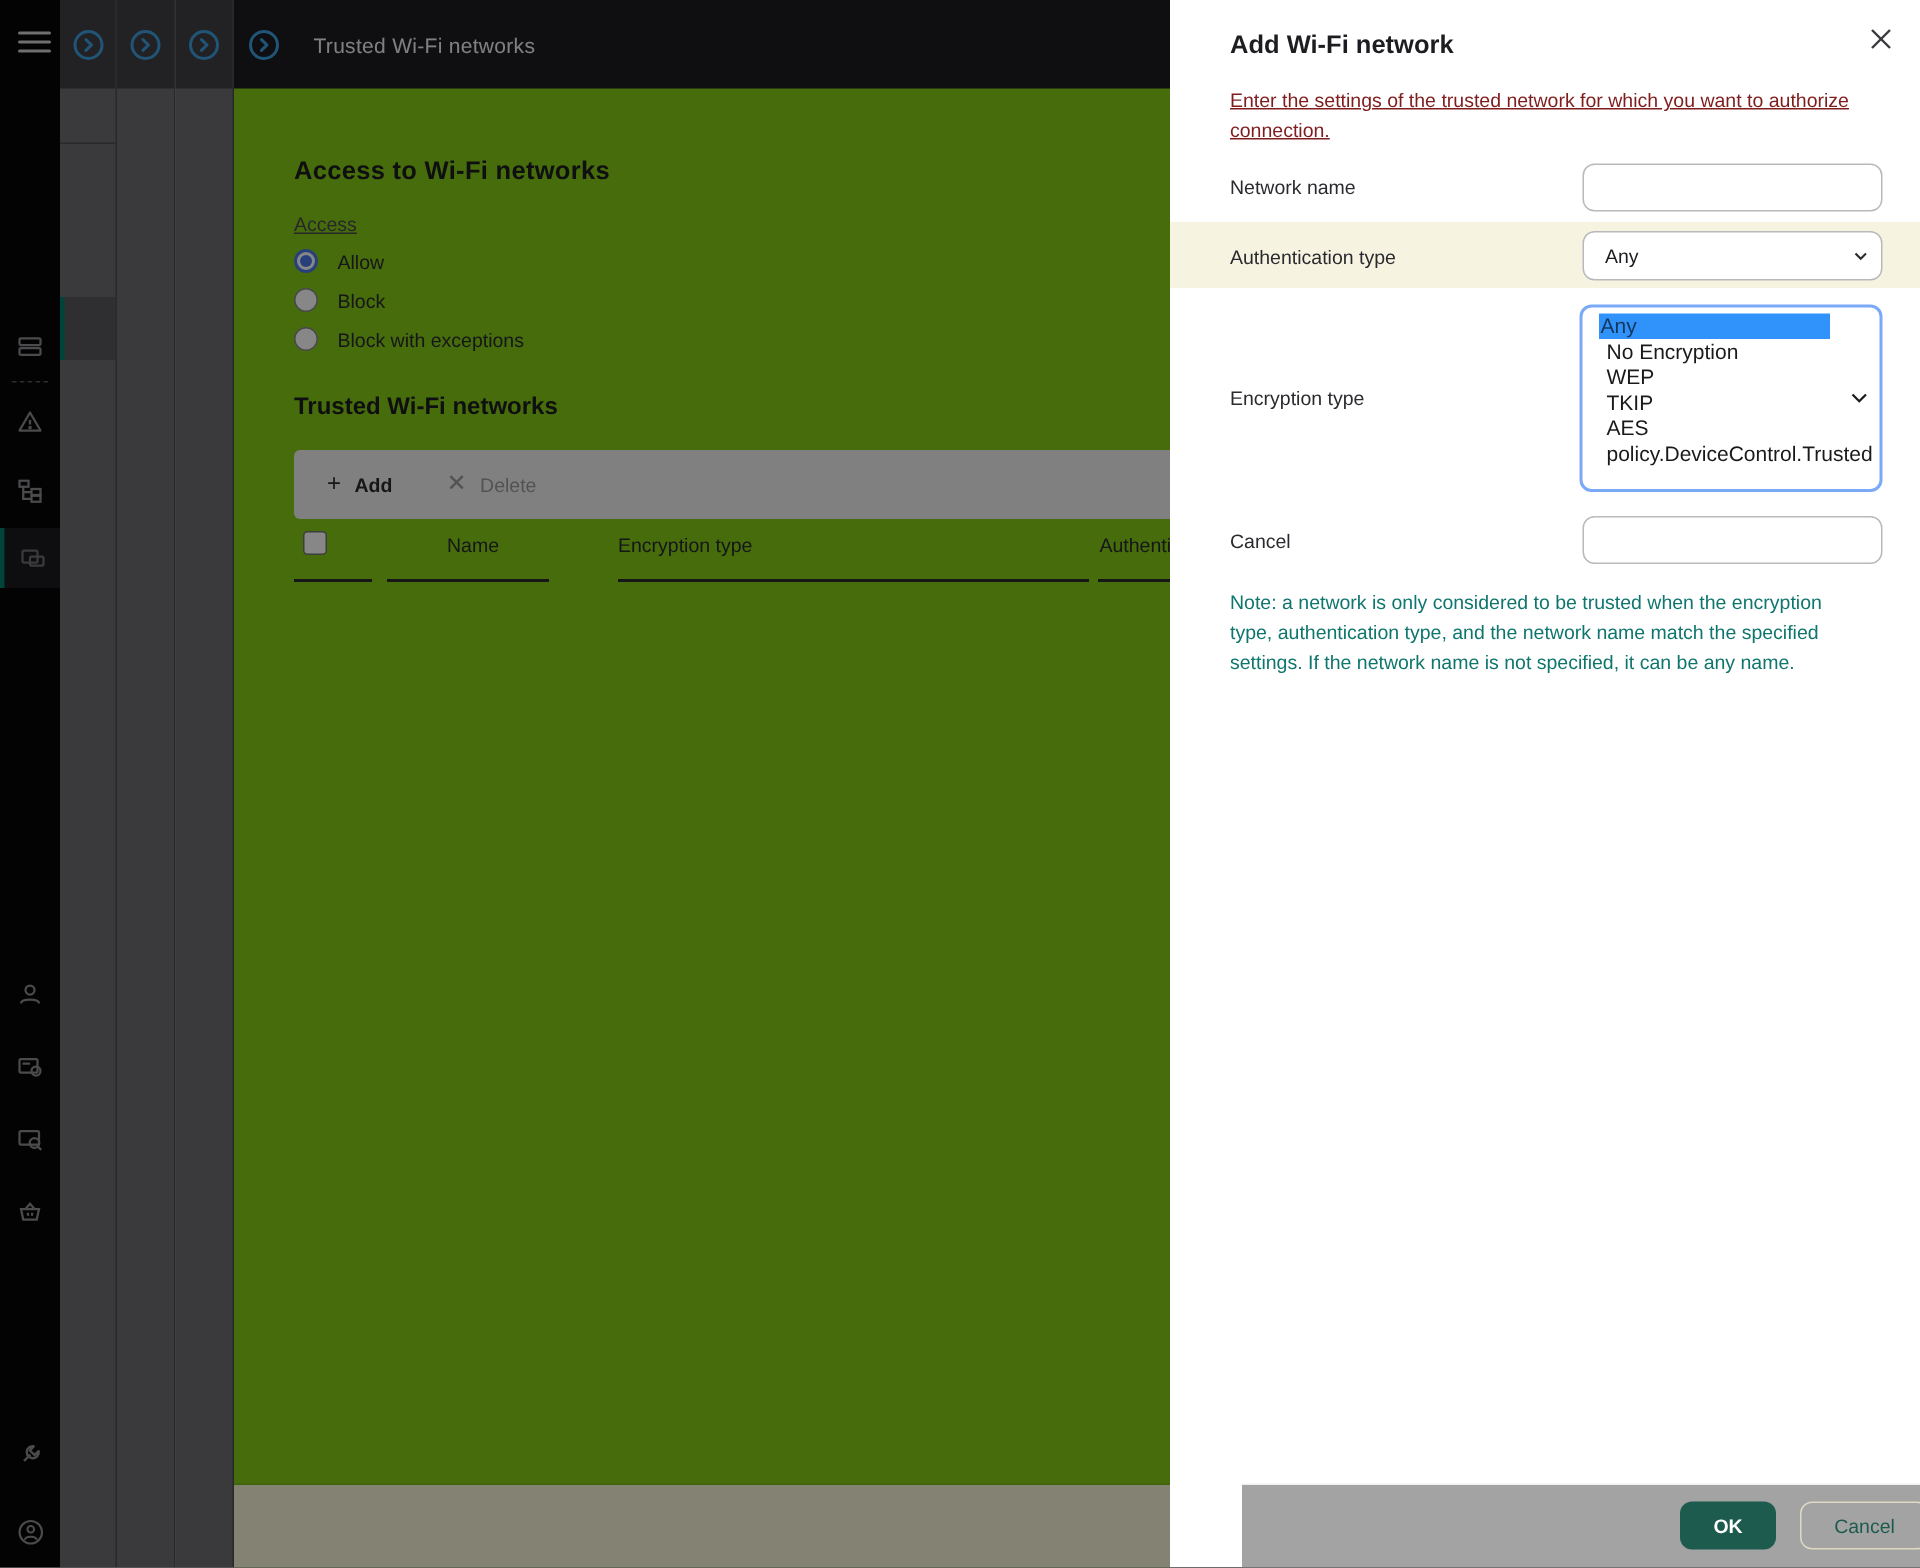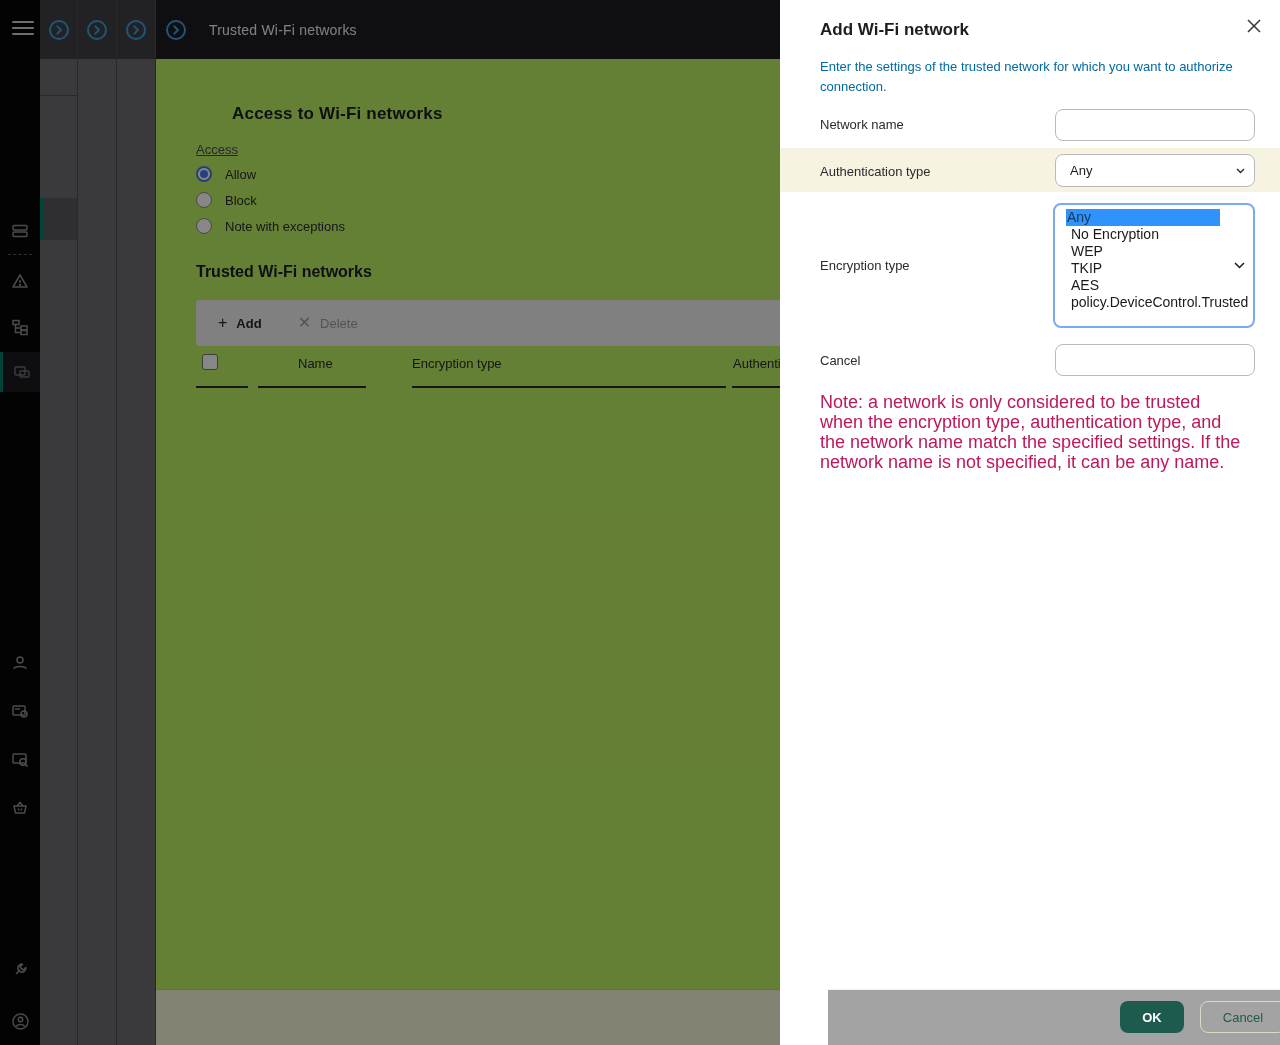--- a/index.html
+++ b/index.html
@@ -20,26 +20,26 @@
   .strip { position:absolute; top:0; height:1045px; background:#6e6e73; border-right:1px solid #4e4e53; z-index:10; }
   .strip-head { position:absolute; top:0; left:0; right:0; height:59px; background:#414147; display:flex; align-items:center; justify-content:center; cursor:pointer; }
   .strip1 { left:40px; width:38px; }
   .strip2 { left:78px; width:39px; }
   .strip3 { left:117px; width:39px; }
   .strip-line { position:absolute; left:0; right:0; top:95px; border-top:1px solid rgba(0,0,0,.28); }
   .strip-sel { position:absolute; left:0; right:0; top:198px; height:42px; background:rgba(0,0,0,.18); border-left:3px solid #00806c; }
   .circle-chevron { display:block; }
 
   
-  .drawer { position:absolute; left:156px; top:0; width:624px; height:1045px; background:#bef264; overflow:hidden; z-index:10; }
+  .drawer { position:absolute; left:156px; top:0; width:624px; height:1045px; background:#84cc16; overflow:hidden; z-index:10; }
   .drawer-head { position:absolute; left:0; top:0; width:100%; height:59px; background:#1d1d22; display:flex; align-items:center; }
   .drawer-head .circle-wrap { margin-left:9px; cursor:pointer; display:flex; }
   .drawer-title { margin-left:22px; color:#f2f2f2; font-size:14px; letter-spacing:.2px; }
 
-  .h1 { position:absolute; left:40px; top:104px; font-size:17px; font-weight:700; color:#1d1d21; letter-spacing:.2px;margin-left:36px; }
+  .h1 { position:absolute; left:40px; top:104px; font-size:17px; font-weight:700; color:#1d1d21; letter-spacing:.2px; }
   .access-label { position:absolute; left:40px; top:142px; font-size:13px; color:#4b4b4f;text-decoration:underline; }
   .radio-row { position:absolute; left:40px; display:flex; align-items:center; gap:13px; cursor:pointer; }
   .radio { width:16px; height:16px; border-radius:50%; border:1px solid #8a8a8e; background:#fff; position:relative; }
   .radio.on { border:2px solid #4a7ae8; }
   .radio.on::after { content:""; position:absolute; left:2px; top:2px; width:8px; height:8px; border-radius:50%; background:#4a7ae8; }
   .radio-label { font-size:13px; color:#2b2b2f; }
 
   .h2 { position:absolute; left:40px; top:263px; font-size:16px; font-weight:700; color:#1d1d21; }
   .toolbar { position:absolute; left:40px; top:300px; width:1044px; height:46px; background:#f2f2f2; border-radius:4px; display:flex; align-items:center; }
   .tb-btn { display:flex; align-items:center; gap:9px; font-size:13px; cursor:pointer; }
@@ -55,35 +55,35 @@
 
   .drawer-footer { position:absolute; left:0; bottom:0; width:100%; height:55px; background:#faf6da; box-shadow:0 -1px 0 rgba(0,0,0,.08); }
 
   
   .overlay { position:absolute; left:0; top:0; width:780px; height:1045px; background:rgba(0,0,0,.47); z-index:40; }
 
   
   .panel { position:absolute; left:780px; top:0; width:500px; height:1045px; background:#fff; z-index:50; }
   .panel-close { position:absolute; right:17px; top:17px; width:18px; height:18px; cursor:pointer; color:#3a3a3e; }
   .panel-title { position:absolute; left:40px; top:20px; font-size:17px; font-weight:700; color:#1d1d21; }
-  .panel-desc { position:absolute; left:40px; top:57px; width:420px; font-size:13px; line-height:20px; color:#0369a1; }
+  .panel-desc { position:absolute; left:40px; top:57px; width:420px; font-size:13px; line-height:20px; color:#7f1d1d;text-decoration:underline; }
 
   .flabel { position:absolute; left:40px; font-size:13px; color:#2b2b2f; }
   .finput { position:absolute; left:275px; width:200px; height:32px; border:1px solid #b9b9bd; border-radius:8px; background:#fff; font-family:"Liberation Sans",sans-serif; font-size:13px; color:#1d1d21; padding:0 12px; outline:none; }
   .auth-band { position:absolute; left:0; top:148px; width:500px; height:44px; background:#f6f3e1; }
   .fselect { position:absolute; left:275px; top:154px; width:200px; height:33px; border:1px solid #b9b9bd; border-radius:8px; background:#fff; display:flex; align-items:center; padding:0 12px 0 14px; font-size:13px; color:#1d1d21; cursor:pointer; }
   .fselect .chev { position:absolute; right:9px; top:13px; }
 
   .listbox { position:absolute; left:273px; top:203px; width:202px; height:125px; background:#fff; border:2px solid #7aa9f7; border-radius:8px; overflow:hidden; font-size:14px; color:#1a1a1a; }
   .option { height:17px; line-height:17px; padding-left:16px; white-space:nowrap; cursor:pointer; }
   .option:first-child { margin-top:4px; }
   .option.selected { margin-left:11px; margin-right:33px; padding-left:1px; background:#3093fc; color:#14365c; font-weight:400; }
   .listbox .chev { position:absolute; right:8px; top:57px; }
 
-  .note { position:absolute; left:40px; top:392px; width:422px; font-size:18px; line-height:20px; color:#be185d; }
+  .note { position:absolute; left:40px; top:392px; width:422px; font-size:13px; line-height:20px; color:#0f766e; }
 
   .panel-footer { position:absolute; left:0; bottom:0; width:100%; height:55px; background:#a3a3a3; box-shadow:0 -1px 0 rgba(0,0,0,.06);margin-left:48px; }
   .btn-ok { position:absolute; left:292px; top:11px; width:64px; height:32px; border:none; border-radius:8px; background:#1d5b4f; color:#fff; font-family:"Liberation Sans",sans-serif; font-size:13px; font-weight:700; cursor:pointer; }
   .btn-cancel { position:absolute; left:372px; top:11px; width:86px; height:32px; border:1px solid #ddd9c3; border-radius:8px; background:transparent; color:#1d5b4f; font-family:"Liberation Sans",sans-serif; font-size:13px; cursor:pointer; }
 </style>
 </head>
 <body>
 
 <div id="app">
 
@@ -211,21 +211,21 @@
     <div class="radio-row" style="top:166px">
       <span class="radio on"></span>
       <span class="radio-label">Allow</span>
     </div>
     <div class="radio-row" style="top:192px">
       <span class="radio"></span>
       <span class="radio-label">Block</span>
     </div>
     <div class="radio-row" style="top:218px">
       <span class="radio"></span>
-      <span class="radio-label">Note with exceptions</span>
+      <span class="radio-label">Block with exceptions</span>
     </div>
 
     <div class="h2">Trusted Wi-Fi networks</div>
 
     <div class="toolbar">
       <div class="tb-btn tb-add">
         <span class="tb-glyph">+</span>
         <span>Add</span>
       </div>
       <div class="tb-btn tb-del">

